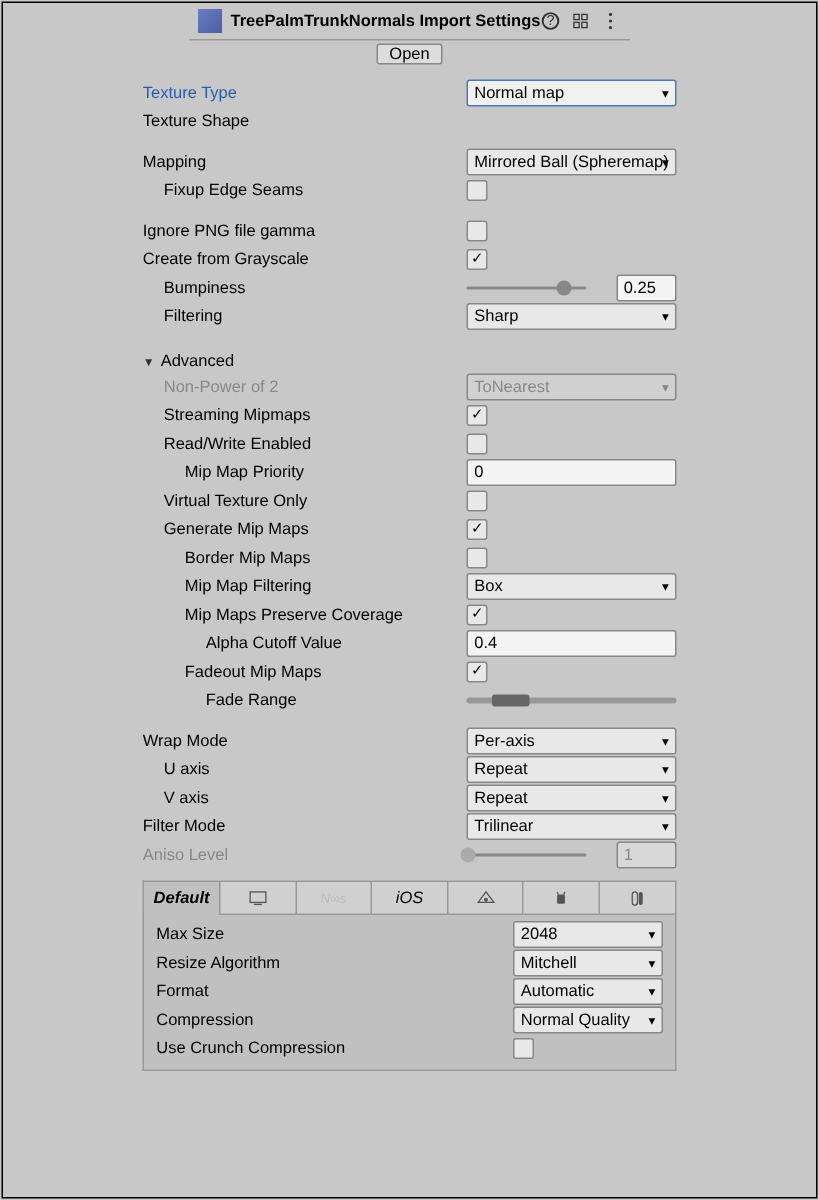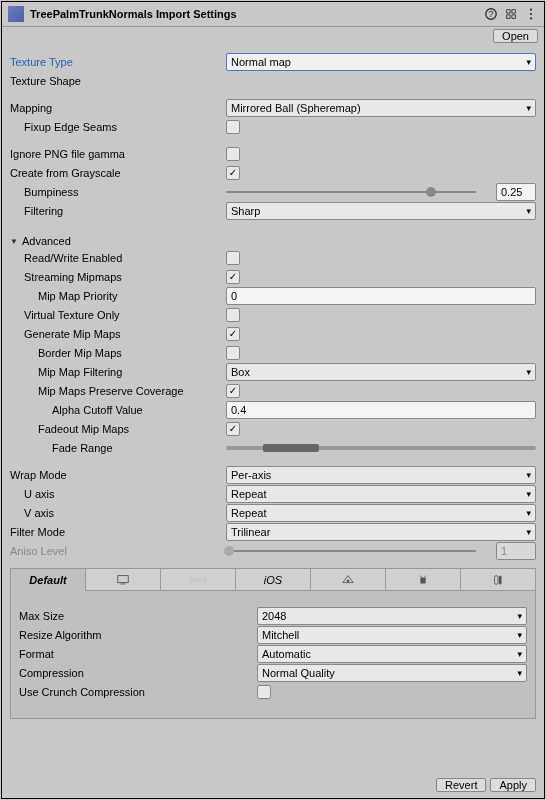--- a/index.html
+++ b/index.html
@@ -1,17 +1,17 @@
 <!DOCTYPE html>
 <html><head>
 <meta charset="utf-8">
 <style>
 * { box-sizing: border-box; margin: 0; padding: 0; font-family: Arial, sans-serif; font-size: 11px; }
 body { background: #c8c8c8; width: 546px; height: 800px; overflow: hidden; }
-.window { border: 1px solid #000; width: 544px; height: 798px; margin: 1px; background: #c8c8c8; display: flex; flex-direction: column; }
+.window { border: 1px solid #000; width: 544px; height: 798px; margin: 1px; background: #c8c8c8; display: flex; flex-direction: column; align-items: center; }
 .header { display: flex; align-items: center; padding: 4px 6px; border-bottom: 1px solid #999; }
 .tex-icon { width: 16px; height: 16px; background: linear-gradient(135deg, #6a7ec4, #4a5ea0); margin-right: 6px; }
 .title { font-weight: bold; flex: 1; }
 .hdr-icons { display: flex; gap: 6px; align-items: center; color: #333; }
 .hdr-icon { width: 14px; height: 14px; display: flex; align-items: center; justify-content: center; }
 .open-row { display: flex; justify-content: flex-end; padding: 2px 6px 4px; }
 .btn { background: #dcdcdc; border: 1px solid #888; border-radius: 2px; padding: 0 8px; cursor: pointer; }
 .content { flex: 1; padding: 6px 8px; overflow: auto; }
 .row { display: flex; align-items: center; min-height: 18px; margin-bottom: 1px; }
 .label { width: 216px; padding-left: 0; }
@@ -36,21 +36,21 @@
 .slider-val.disabled { background: #d8d8d8; color: #888; }
 .range-slider { flex: 1; height: 4px; background: #999; position: relative; border-radius: 2px; margin: 6px 0; }
 .range-fill { position: absolute; height: 8px; background: #666; top: -2px; border-radius: 2px; }
 .sec-hdr { display: flex; align-items: center; margin: 6px 0 2px; cursor: pointer; }
 .sec-hdr::before { content: "▼"; font-size: 8px; margin-right: 4px; color: #333; }
 .spacer { height: 8px; }
 .platform-tabs { display: flex; border: 1px solid #999; border-bottom: none; margin-top: 8px; background: #d0d0d0; }
 .ptab { flex: 1; height: 22px; display: flex; align-items: center; justify-content: center; border-right: 1px solid #999; border-bottom: 1px solid #999; cursor: pointer; font-style: italic; }
 .ptab:last-child { border-right: none; }
 .ptab.active { background: #c0c0c0; border-bottom: none; font-weight: bold; }
-.platform-panel { border: 1px solid #999; border-top: none; padding: 16px 8px; background: #c0c0c0; }
+.platform-panel { border: 1px solid #999; border-top: none; padding: 4px 8px; background: #c0c0c0; }
 .platform-panel .row .label { width: 238px; }
 .footer { display: flex; justify-content: flex-end; padding: 6px 8px; gap: 4px; }
 svg { width: 14px; height: 14px; }
 </style>
 </head>
 <body>
 
 <div class="window">
   <div class="header">
     <div class="tex-icon"></div>
@@ -138,29 +138,37 @@
             <span>Sharp</span>
           </div>
         </div>
     </div>
     <div class="spacer"></div>
 
     <div class="sec-hdr">
         <span>Advanced</span>
       </div>
     <div class="row">
+      <div class="label i1 disabled">Non-Power of 2</div>
+      <div class="ctrl">
+          <div class="dropdown disabled">
+            <span>ToNearest</span>
+          </div>
+        </div>
+    </div>
+    <div class="row">
+      <div class="label i1">Streaming Mipmaps</div>
+      <div class="ctrl">
+          <div class="checkbox checked"></div>
+        </div>
+    </div>
+    <div class="row">
       <div class="label i1">Read/Write Enabled</div>
       <div class="ctrl">
           <div class="checkbox"></div>
-        </div>
-    </div>
-    <div class="row">
-      <div class="label i1">Streaming Mipmaps</div>
-      <div class="ctrl">
-          <div class="checkbox checked"></div>
         </div>
     </div>
     <div class="row">
       <div class="label i2">Mip Map Priority</div>
       <div class="ctrl">
           <div class="input">0</div>
         </div>
     </div>
     <div class="row">
       <div class="label i1">Virtual Texture Only</div>
@@ -327,17 +335,13 @@
       </div>
       <div class="row">
         <div class="label">Use Crunch Compression</div>
         <div class="ctrl">
             <div class="checkbox"></div>
           </div>
       </div>
     </div>
   </div>
 
-  <div class="footer">
-    <button class="btn">Revert</button>
-    <button class="btn">Apply</button>
-  </div>
 </div>
 
 </body></html>

